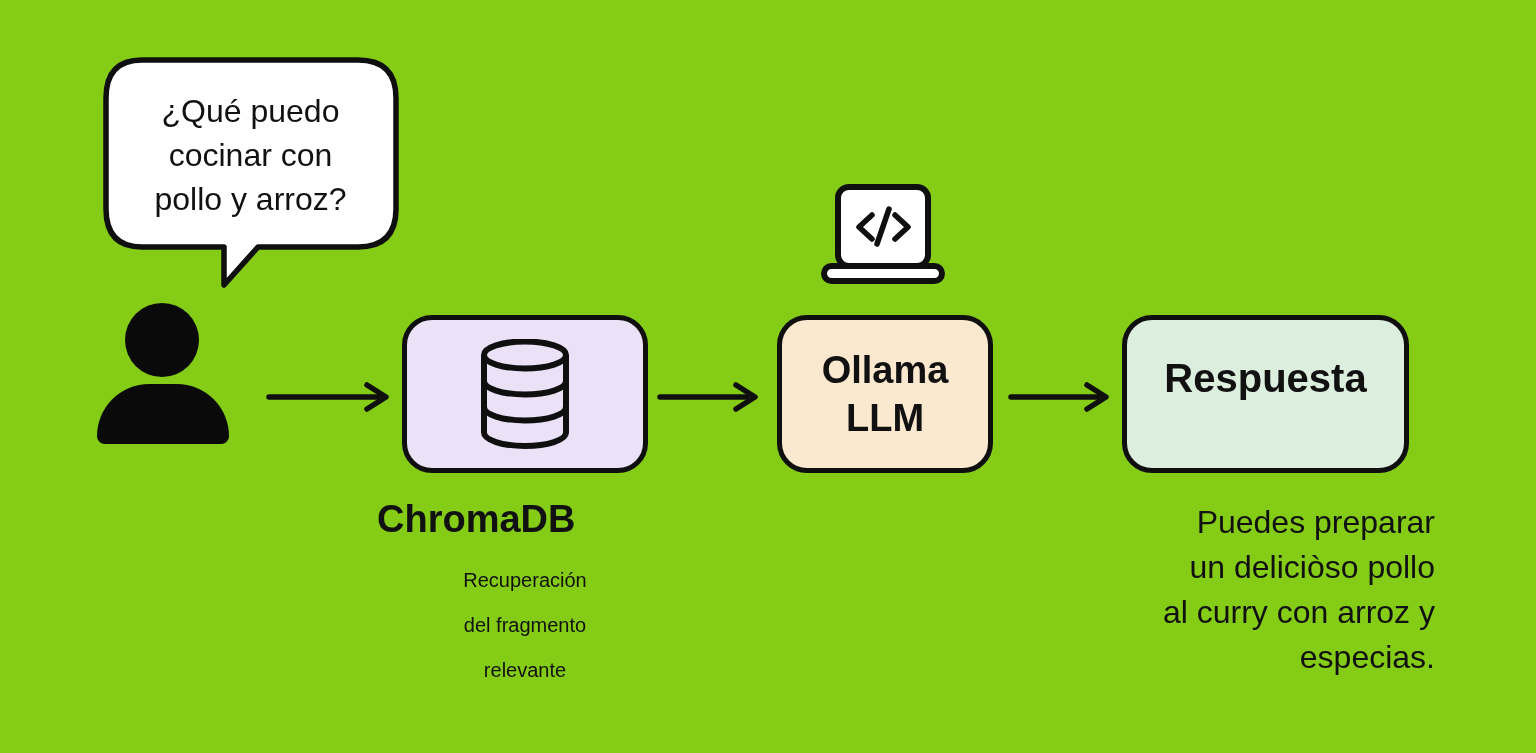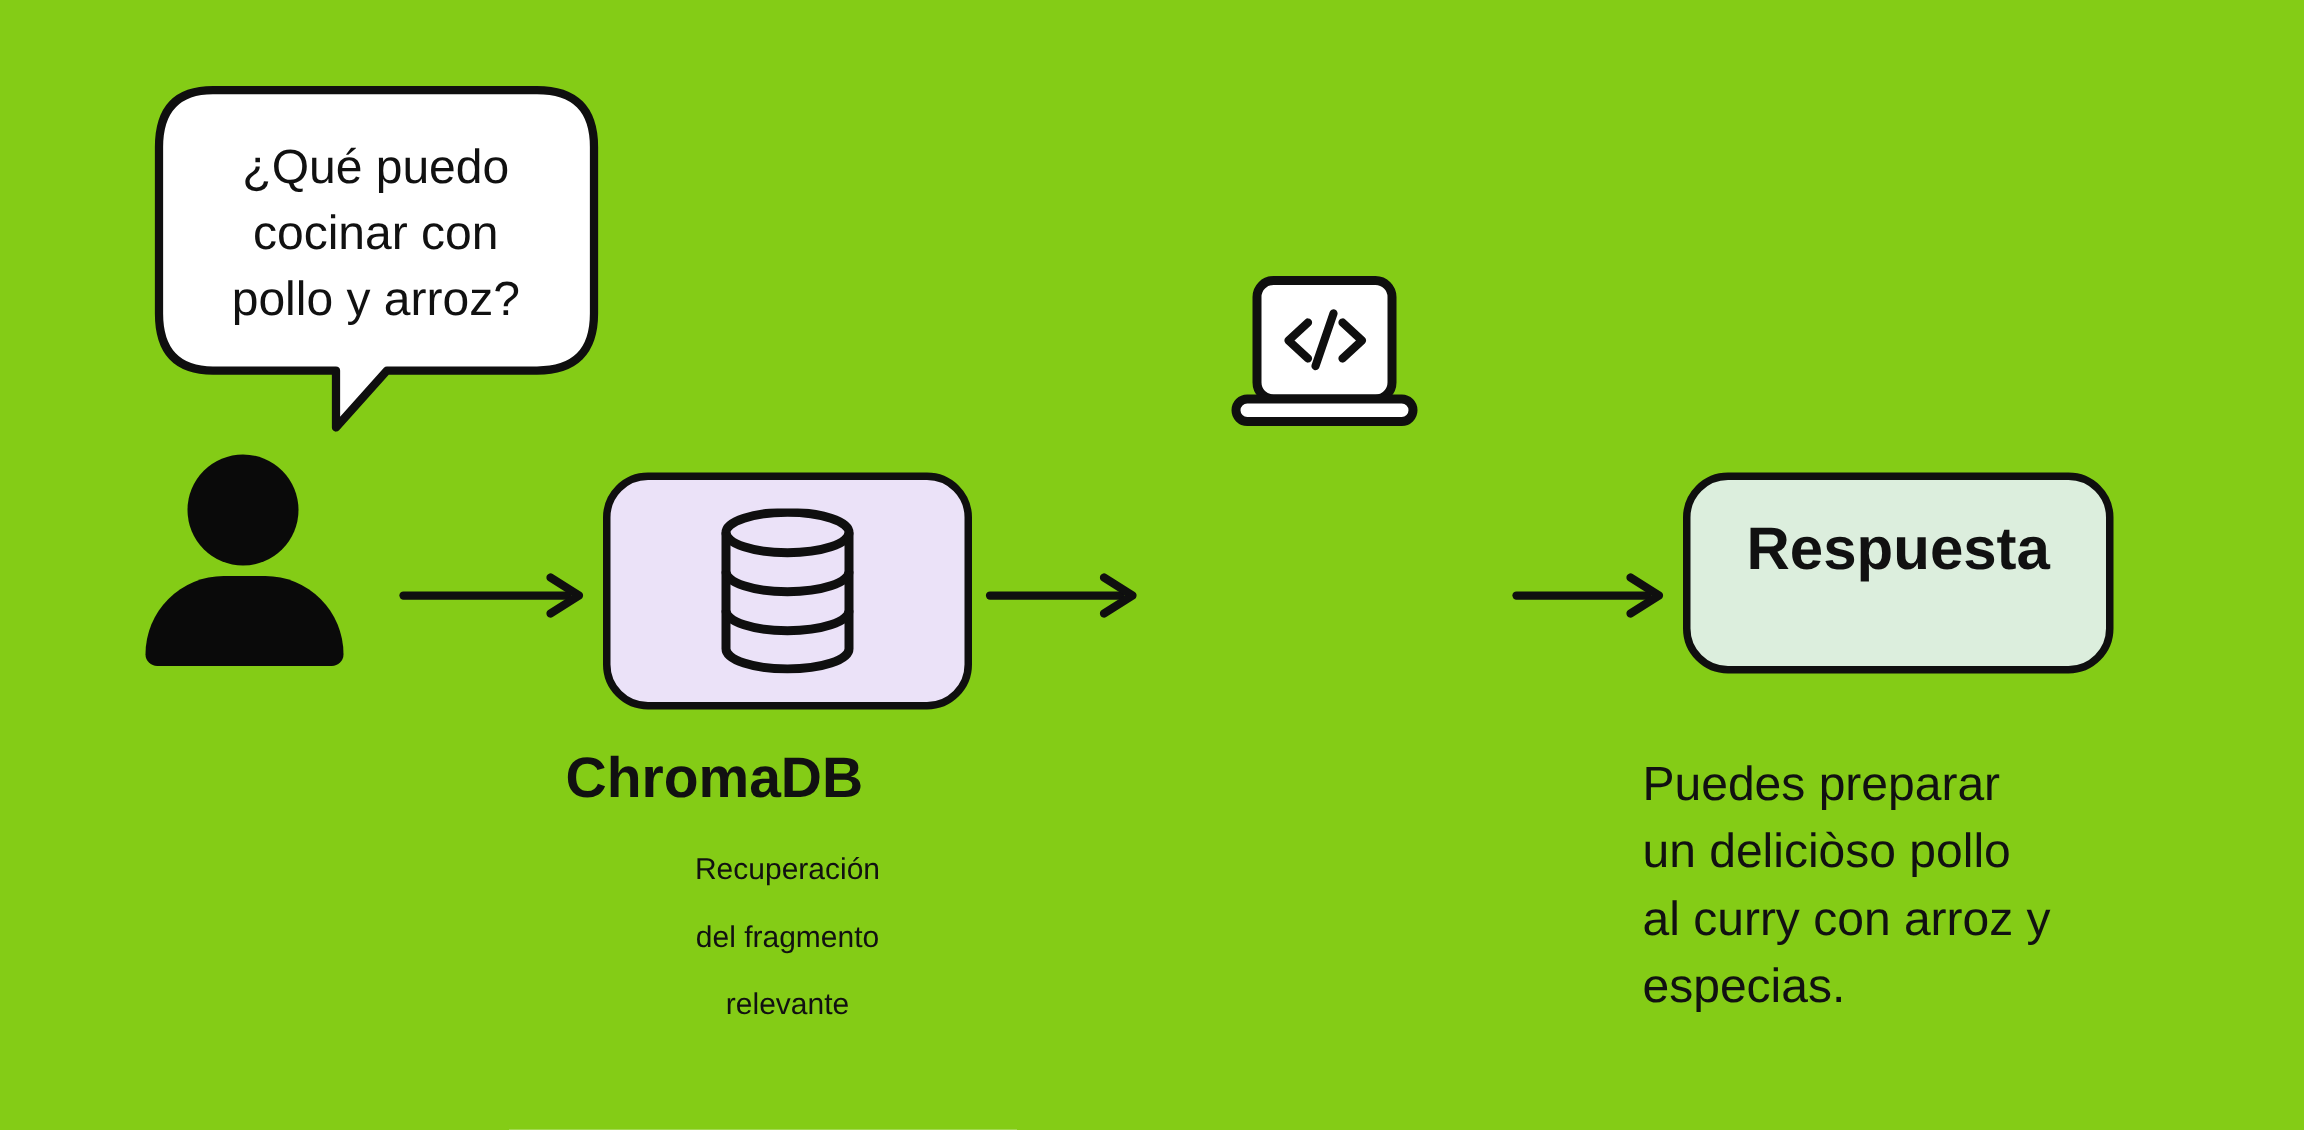--- a/index.html
+++ b/index.html
@@ -43,21 +43,21 @@
   
   .node {
     border: 5px solid #0f0f0f;
     border-radius: 30px;
     box-sizing: border-box;
     display: flex; align-items: center; justify-content: center;
     text-align: center;
   }
   .node-chromadb { left: 402px; top: 315px; width: 246px; height: 158px; }
   .node-ollama   { left: 777px; top: 315px; width: 216px; height: 158px; }
-  .node-respuesta{ left: 1122px; top: 315px; width: 287px; height: 134px; padding-bottom: 32px; }
+  .node-respuesta{ left: 1122px; top: 315px; width: 287px; height: 158px; padding-bottom: 32px; }
 
   .node-label {
     font-weight: 700; font-size: 38px; line-height: 48px;
     white-space: pre-line; color: #111111;
   }
   .node-respuesta .node-label { font-size: 40px; }
 
   
   .laptop-svg { left: 820px; top: 183px; }
 
@@ -66,21 +66,21 @@
     left: 377px; top: 498px; width: 296px;
     text-align: left; font-size: 38px; font-weight: 700;
   }
   .chromadb-caption {
     left: 377px; top: 558px; width: 296px;
     text-align: center; font-size: 20px; line-height: 45px;
     white-space: pre-line;
   }
   .respuesta-caption {
     left: 1095px; top: 500px; width: 340px;
-    text-align: left; font-size: 32px; line-height: 45px;
+    text-align: right; font-size: 32px; line-height: 45px;
     white-space: pre-line;
   }
 </style>
 </head>
 <body>
 
 <div class="canvas">
 
   <svg class="abs bubble-svg" width="302" height="236" viewBox="0 0 302 236">
     <path d="M 42 6 H 258 Q 296 6 296 44 V 155 Q 296 193 258 193 H 158 L 124 231 V 193 H 42 Q 6 193 6 155 V 44 Q 6 6 42 6 Z" fill="#ffffff" stroke="#0f0f0f" stroke-width="5.5" stroke-linejoin="round"></path>
@@ -118,20 +118,24 @@
   </svg>
 
   <svg class="abs laptop-svg" width="126" height="102" viewBox="0 0 126 102">
     <rect x="18" y="4" width="90" height="79" rx="11" fill="#ffffff" stroke="#0f0f0f" stroke-width="6"></rect>
     <rect x="4" y="83" width="118" height="15" rx="7.5" fill="#ffffff" stroke="#0f0f0f" stroke-width="6"></rect>
     <polyline points="52 32, 39 44, 52 56" fill="none" stroke="#0f0f0f" stroke-width="5.5" stroke-linecap="round" stroke-linejoin="round"></polyline>
     <line x1="69" y1="26" x2="57" y2="61" stroke="#0f0f0f" stroke-width="5.5" stroke-linecap="round"></line>
     <polyline points="75 32, 88 44, 75 56" fill="none" stroke="#0f0f0f" stroke-width="5.5" stroke-linecap="round" stroke-linejoin="round"></polyline>
   </svg>
 
+  <div class="abs node node-ollama" style="background-color: rgb(250, 232, 207);">
+    <div class="node-label">Ollama
+LLM</div>
+  </div>
 
   <svg class="abs arrow3" width="104" height="34" viewBox="0 0 104 34">
     <line x1="3" y1="17" x2="90" y2="17" stroke="#0f0f0f" stroke-width="5.5" stroke-linecap="round"></line>
     <polyline points="79 5, 98 17, 79 29" fill="none" stroke="#0f0f0f" stroke-width="5.5" stroke-linecap="round" stroke-linejoin="round"></polyline>
   </svg>
 
   <div class="abs node node-respuesta" style="background-color: rgb(220, 238, 221);">
     <div class="node-label">Respuesta</div>
   </div>
   <div class="abs respuesta-caption">Puedes preparar

